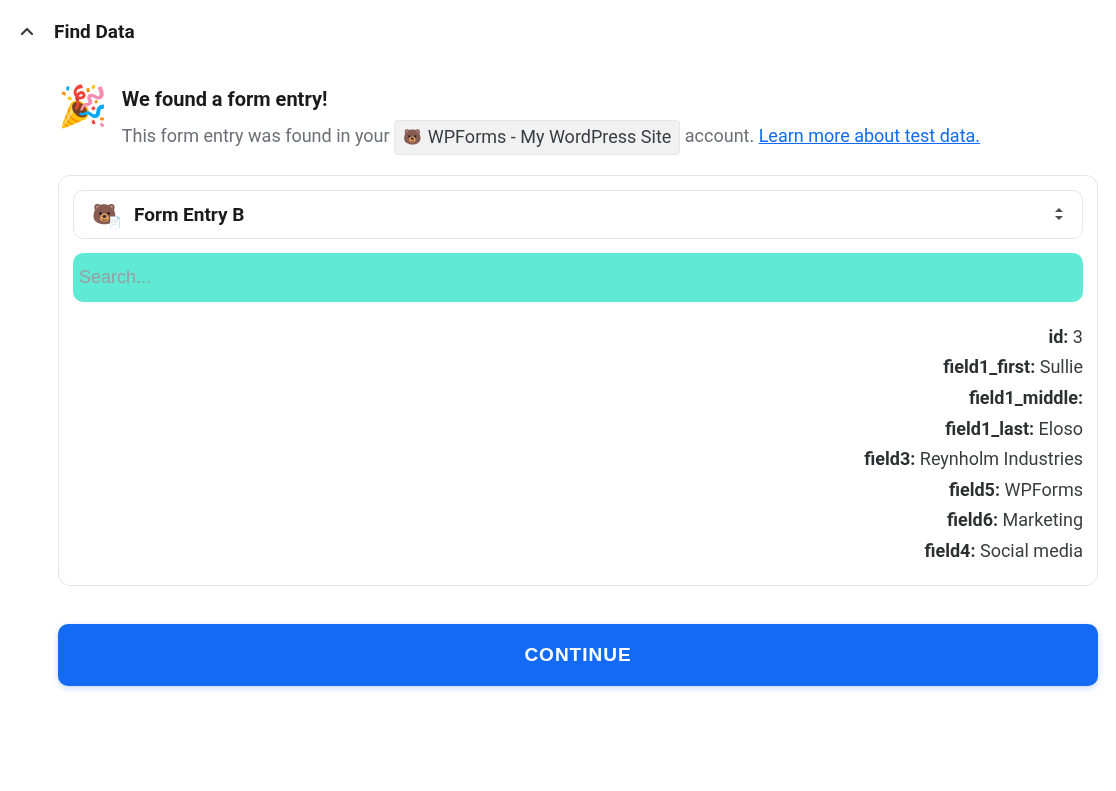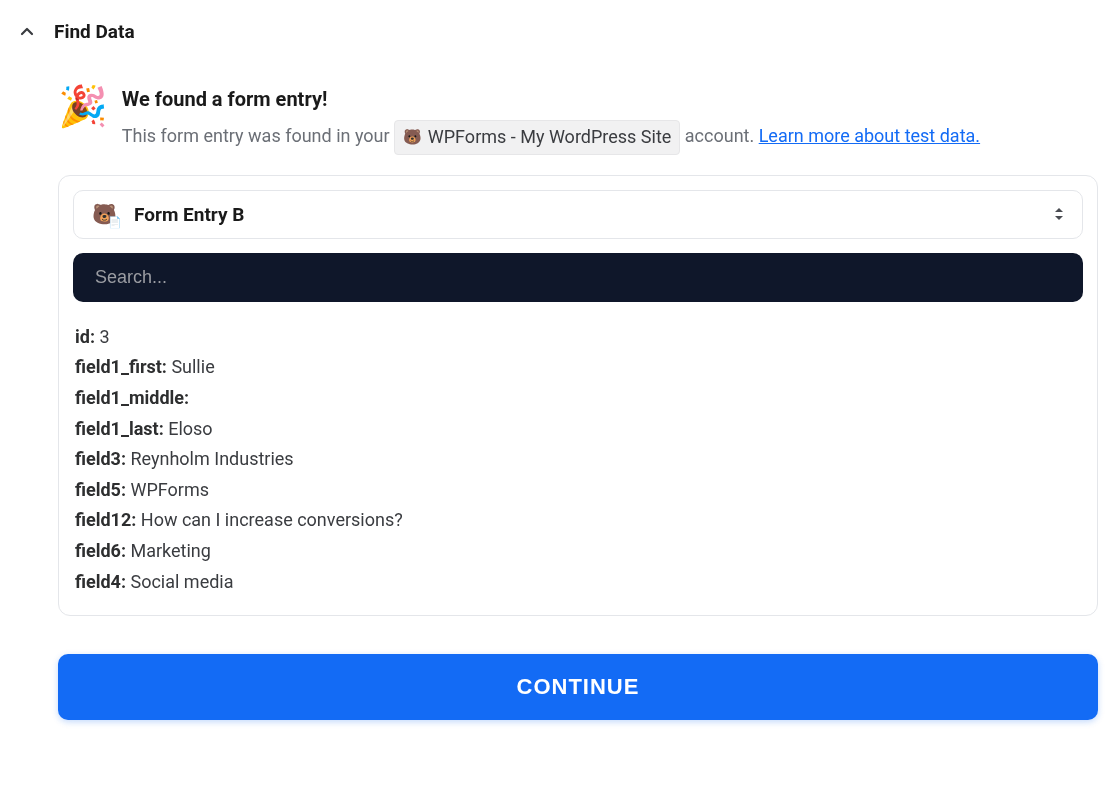--- a/index.html
+++ b/index.html
@@ -111,51 +111,52 @@
     .sort-caret {
       width: 14px;
       display: flex;
       flex-direction: column;
       align-items: center;
       gap: 2px;
       color: #4a4c52;
     }
     .sort-caret svg { display: block; }
     .search-box {
-      background: #0f172a;
+      background: #5eead4;
       border: none;
       border-radius: 10px;
       width: 100%;
-      padding: 14px 22px;
+      padding: 14px 6px;
       font-size: 18px;
       color: #6b6f76;
       outline: none;
       margin-bottom: 20px;
     }
     .search-box::placeholder { color: #9a9ca2; }
     .fields {
       padding-left: 2px;
     }
     .field-row {
       font-size: 18px;
       line-height: 1.7;
       color: #3a3c40;
+      text-align: right;
     }
     .field-row b {
       font-weight: 700;
       color: #2d2e2f;
     }
     .continue-btn {
       width: 100%;
       background: #136bf5;
       color: #fff;
       border: none;
       border-radius: 10px;
       padding: 20px;
-      font-size: 22px;
+      font-size: 19px;
       font-weight: 700;
       letter-spacing: 1px;
       cursor: pointer;
       box-shadow: 0 2px 6px rgba(19,107,245,0.25);
     }
   </style>
 </head>
 <body>
 
 <div class="header-row">
@@ -199,21 +200,20 @@
 
     <input class="search-box" type="text" placeholder="Search..." style="">
 
     <div class="fields" id="fields-container">
         <div class="field-row"><b>id:</b> 3</div>
         <div class="field-row"><b>field1_first:</b> Sullie</div>
         <div class="field-row"><b>field1_middle:</b> </div>
         <div class="field-row"><b>field1_last:</b> Eloso</div>
         <div class="field-row"><b>field3:</b> Reynholm Industries</div>
         <div class="field-row"><b>field5:</b> WPForms</div>
-        <div class="field-row"><b>field12:</b> How can I increase conversions?</div>
         <div class="field-row"><b>field6:</b> Marketing</div>
         <div class="field-row"><b>field4:</b> Social media</div>
       </div>
 
   </div>
 
   <button class="continue-btn">CONTINUE</button>
 
 </div>
 

